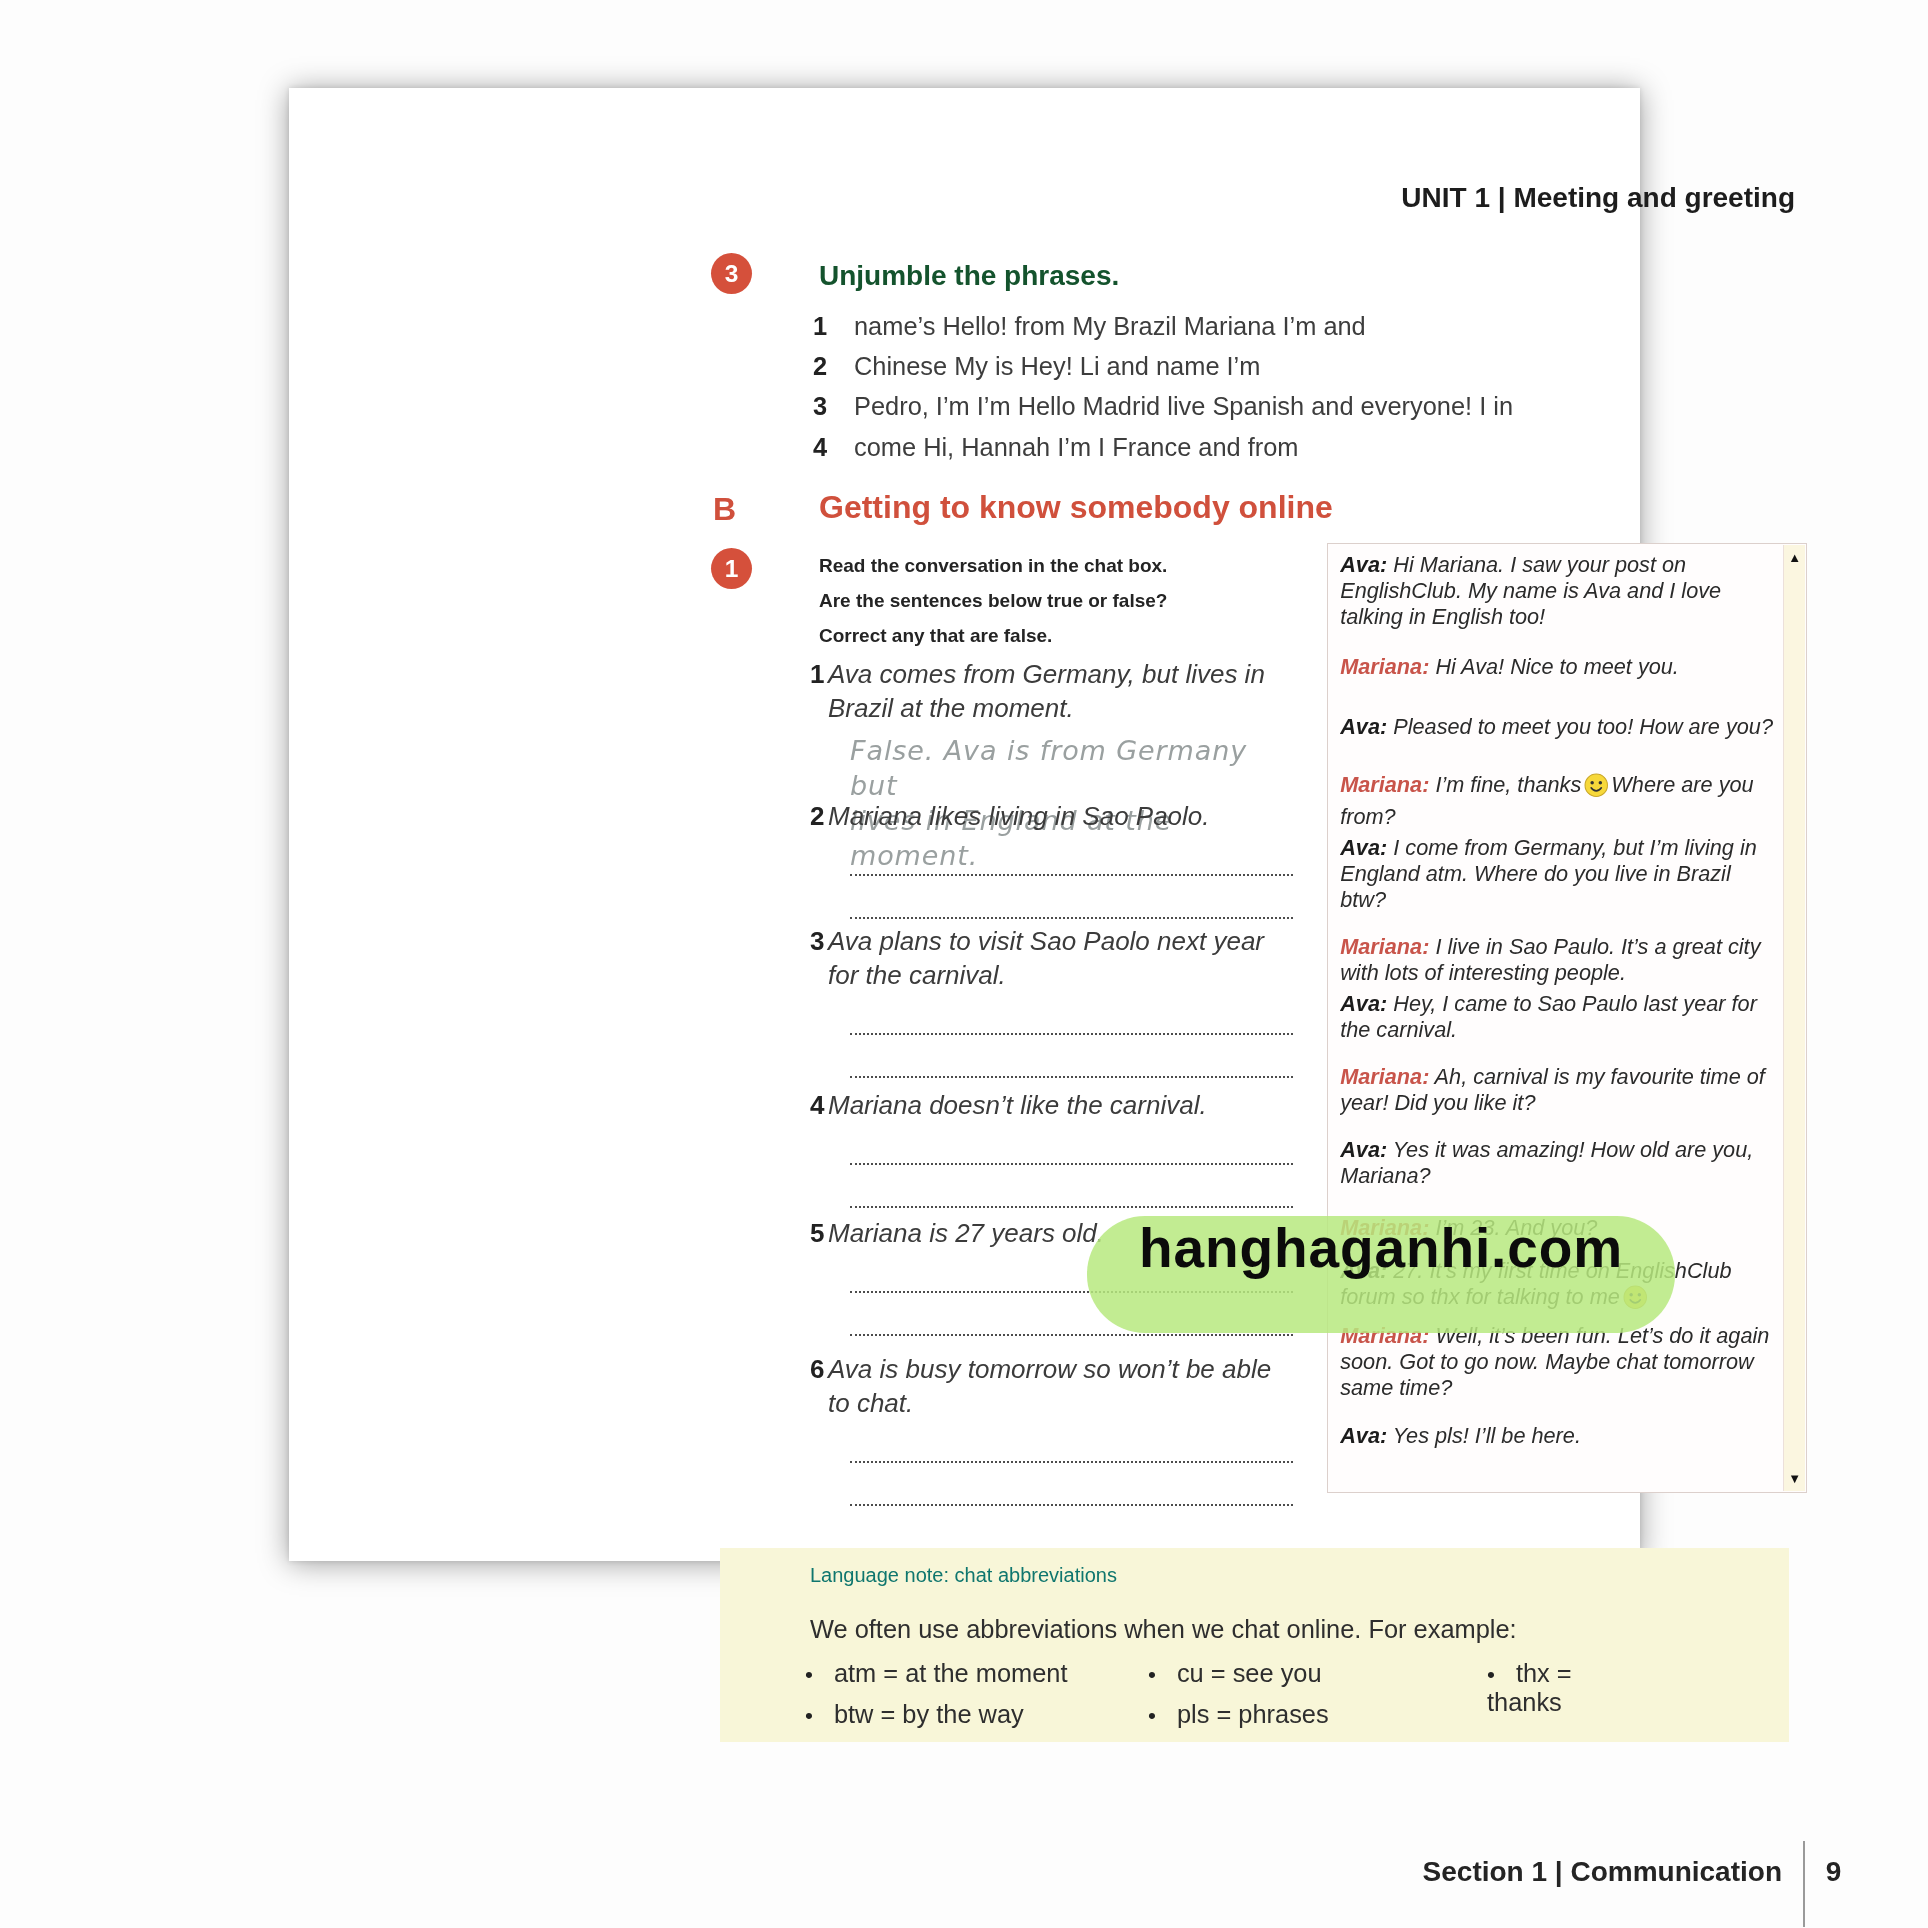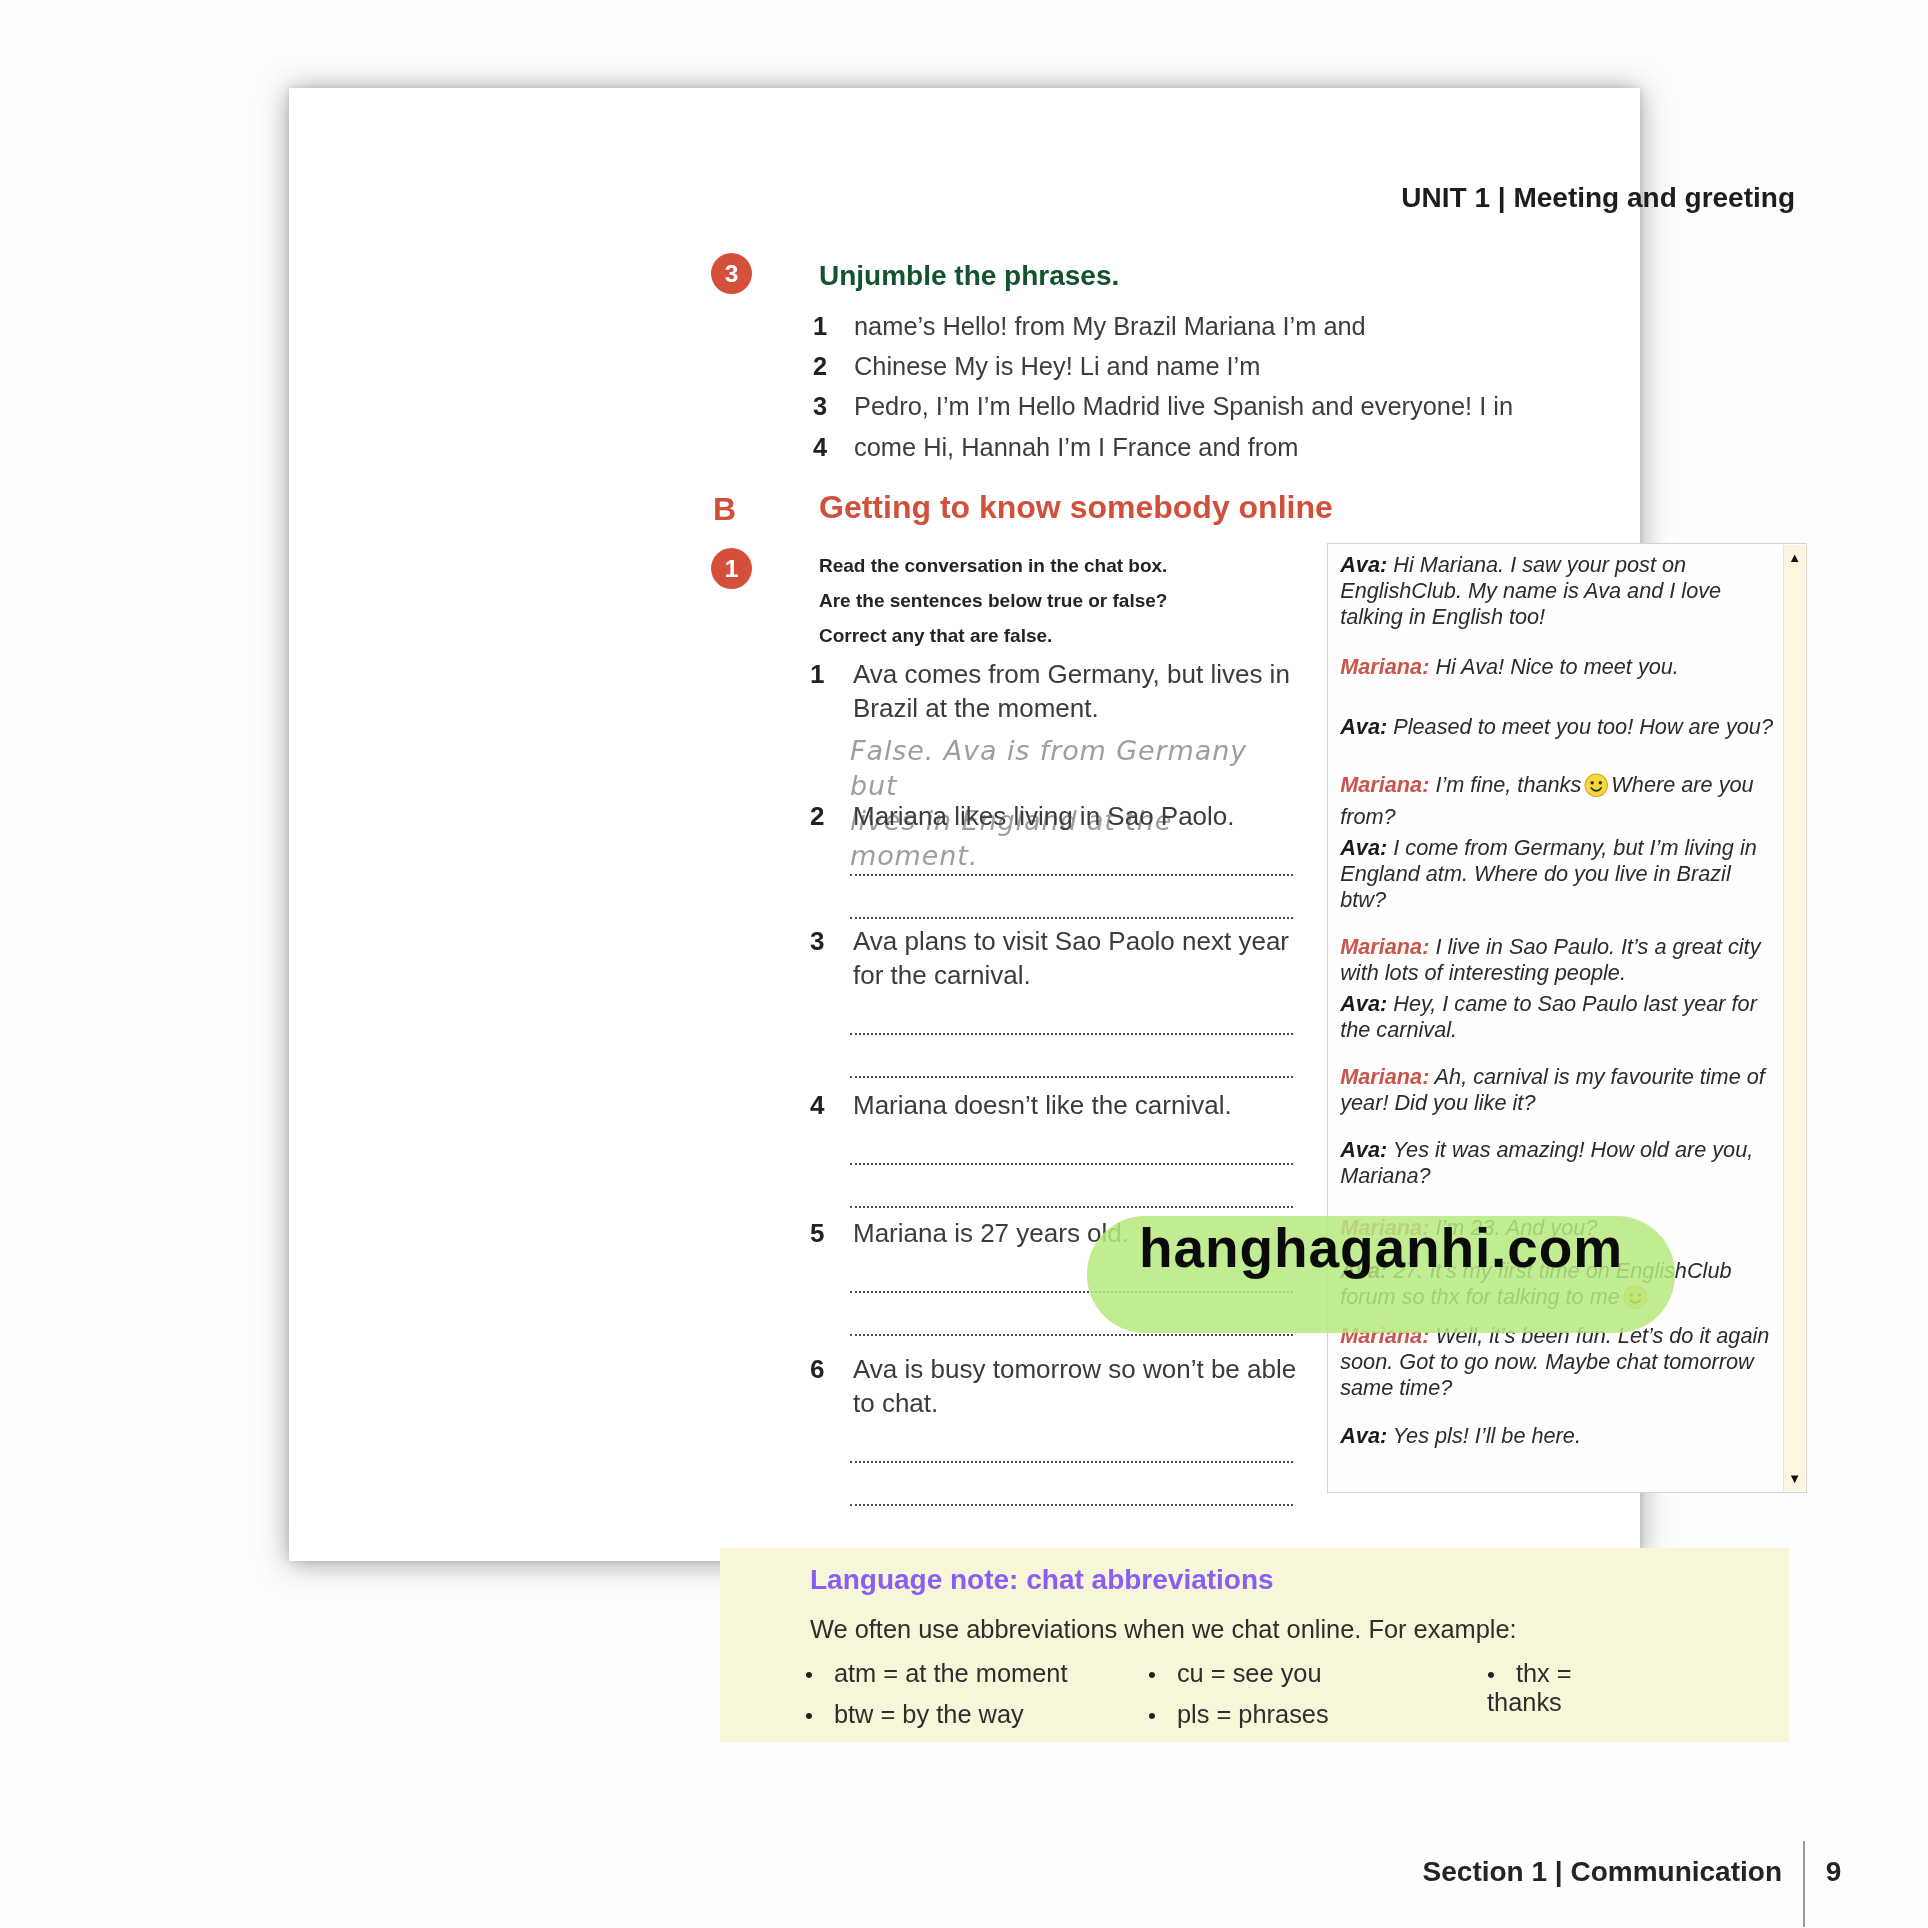--- a/index.html
+++ b/index.html
@@ -20,21 +20,21 @@
   .jumble-item .item-num{font-weight:bold;color:#222;display:inline-block;width:41px;}
   
   .secB-letter{position:absolute;left:424px;top:403px;font-size:32px;font-weight:bold;color:#d0503c;}
   .secB-title{position:absolute;left:530px;top:401px;font-size:32px;font-weight:bold;color:#d0503c;}
   
   .instr{position:absolute;left:530px;top:460px;width:490px;font-size:19px;font-weight:bold;
          color:#242424;line-height:35px;}
   
   .stmt{position:absolute;left:521px;width:490px;font-size:26px;color:#3b3b3b;line-height:34px;}
   .stmt .stmt-num{position:absolute;left:0;top:0;font-weight:bold;color:#222;}
-  .stmt .stmt-text{margin-left:43px;width:450px;}
+  .stmt .stmt-text{margin-left:18px;width:450px;font-style:italic;}
   .stmt .hand{margin-left:40px;margin-top:7.5px;font-family:"DejaVu Sans",sans-serif;
               font-style:italic;font-size:27px;color:#9aa0a0;letter-spacing:0.9px;line-height:35px;}
   .stmt .dots{margin-left:40px;width:443px;height:41px;border-bottom:2.8px dotted #4c4c4c;}
   
   .chatbox{position:absolute;left:1038px;top:455px;width:480px;height:950px;background:#fffdfd;
            border:0.9px solid #dcd0cc;box-sizing:border-box;}
   .chat-messages{position:absolute;left:12.2px;top:7.5px;right:26px;bottom:3.8px;overflow:hidden;
                  font-size:21.7px;line-height:26px;color:#2b2b2b;}
   .msg{margin:0;font-style:italic;}
   .spk{font-weight:bold;color:#1c1c1c;}
@@ -44,21 +44,21 @@
                   border-left:0.9px solid #ece0da;}
   .scroll-arrow{position:absolute;left:0;width:100%;text-align:center;font-size:13px;color:#111;}
   .scroll-arrow.up{top:5.6px;}
   .scroll-arrow.down{bottom:5.6px;}
   
   .watermark{position:absolute;left:798px;top:1128px;width:588px;height:117px;border-radius:58px;
              background:rgba(183,233,127,0.85);display:flex;align-items:flex-start;justify-content:center;
              font-size:55px;font-weight:bold;color:#0b0b0b;letter-spacing:0.9px;z-index:6;}
   
   .note-box{position:absolute;left:431px;top:1460px;width:1069px;height:194px;background:#f8f6d8;}
-  .note-title{position:absolute;left:521px;top:1476px;font-size:28px;font-weight:bold;color:#8b5cf6;}
+  .note-title{position:absolute;left:521px;top:1476px;font-size:20px;font-weight:normal;color:#0f766e;}
   .note-intro{position:absolute;left:521px;top:1527px;font-size:25.4px;color:#2e2e2e;}
   .abbr{position:absolute;font-size:25.4px;color:#2e2e2e;}
   .abbr::before{content:"•";margin-right:21px;font-size:22.6px;color:#222;}
   
   .footer-section{position:absolute;left:942px;top:1768px;width:551px;text-align:right;
                   font-size:28px;font-weight:bold;color:#242424;}
   .footer-divider{position:absolute;left:1514px;top:1753px;width:1.9px;height:86px;background:#9a9a9a;}
   .footer-page{position:absolute;left:1522px;top:1768px;width:45px;text-align:center;
                font-size:28px;font-weight:bold;color:#242424;}
 </style>

